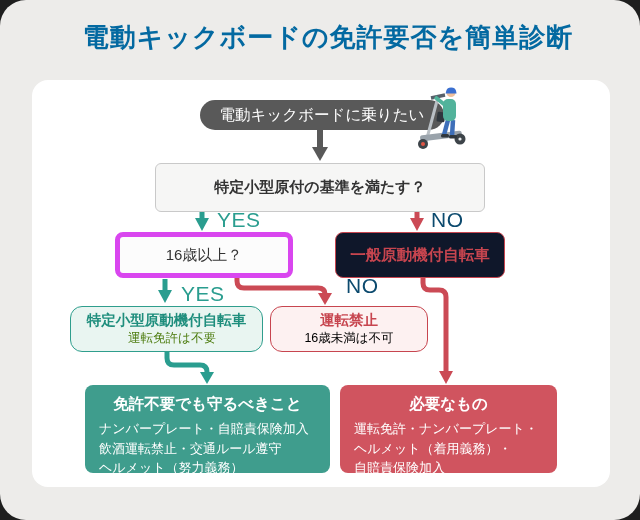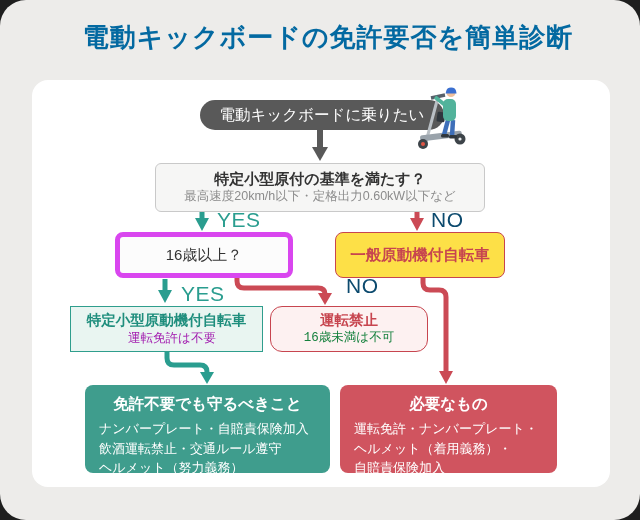--- a/index.html
+++ b/index.html
@@ -15,28 +15,28 @@
     color:#fff;font-size:15.5px;font-weight:normal;}
   #rider{left:414px;top:84px;width:56px;height:68px;z-index:7;}
   #q1-box{left:155px;top:163px;width:330px;height:49px;background:#f6f6f5;border:1px solid #c9c9c9;border-radius:6px;}
   #q1-box .t{font-size:15px;font-weight:bold;color:#333;line-height:1.25;}
   #q1-box .s{font-size:12.5px;color:#8c8c8c;line-height:1.25;}
   .edge-label{z-index:6;font-size:21px;letter-spacing:0.5px;}
   .edge-teal{color:#2a9d8f;}
   .edge-red{color:#0c4a6e;}
   #q2-box{left:115px;top:232px;width:178px;height:46px;background:#fcfcfc;border:5px solid #d946ef;border-radius:8px;
     font-size:15px;color:#333;}
-  #general-box{left:335px;top:232px;width:170px;height:46px;background:#fde047;border:1.5px solid #c7454f;
+  #general-box{left:335px;top:232px;width:170px;height:46px;background:#0f172a;border:1.5px solid #c7454f;
     border-radius:8px;font-size:15.5px;font-weight:bold;color:#c7454f;}
-  #specific-box{left:70px;top:306px;width:193px;height:46px;background:#e9f5f1;border:1.5px solid #2f9e8d;border-radius:0;}
+  #specific-box{left:70px;top:306px;width:193px;height:46px;background:#e9f5f1;border:1.5px solid #2f9e8d;border-radius:12px;}
   #specific-box .t{font-size:14.5px;font-weight:bold;color:#1f8e7d;line-height:1.3;}
-  #specific-box .s{font-size:12.5px;color:#a21caf;line-height:1.3;margin-left:11px;}
+  #specific-box .s{font-size:12.5px;color:#4d7c0f;line-height:1.3;margin-left:11px;}
   #prohibit-box{left:270px;top:306px;width:158px;height:46px;background:#fdf1f1;border:1.5px solid #c7454f;border-radius:12px;}
   #prohibit-box .t{font-size:14.5px;font-weight:bold;color:#c7454f;line-height:1.3;}
-  #prohibit-box .s{font-size:12.5px;color:#15803d;line-height:1.3;font-family:Liberation Mono, monospace;}
+  #prohibit-box .s{font-size:12.5px;color:#000000;line-height:1.3;}
   .result{border-radius:8px;color:#fff;align-items:flex-start;justify-content:flex-start;padding:9px 14px;}
   .result .rt{width:100%;text-align:center;font-size:15.5px;font-weight:bold;margin-bottom:4px;}
   .result .rl{font-size:13px;line-height:1.5;white-space:nowrap;}
   #rules-box{left:85px;top:385px;width:245px;height:88px;background:#3f9d8d;}
   #required-box{left:340px;top:385px;width:217px;height:88px;background:#d0545f;}
 </style>
 </head>
 <body>
 
 <div id="canvas">
@@ -101,21 +101,20 @@
     <rect x="27" y="50" width="8" height="3.5" rx="1.5" fill="#30373d"></rect>
     <rect x="35" y="51" width="8" height="3.5" rx="1.5" fill="#30373d"></rect>
     <rect x="29" y="15" width="13" height="22" rx="5" fill="#52b39b"></rect>
     <line x1="31" y1="21" x2="21" y2="13" stroke="#52b39b" stroke-width="4"></line>
     <circle cx="37" cy="8.5" r="4.6" fill="#f0c09c"></circle>
     <path d="M32 8 A5.2 5.2 0 0 1 42.3 8 L42.5 9.5 L31.6 9.5 Z" fill="#3a6fd0"></path>
   </svg>
 
   <div class="abs node" id="q1-box">
     <div class="t">特定小型原付の基準を満たす？</div>
-    <div class="s">最高速度20km/h以下・定格出力0.60kW以下など</div>
   </div>
 
   <div class="abs edge-label edge-teal" style="left:217px;top:208px;">YES</div>
   <div class="abs edge-label edge-red" style="left:431px;top:208px;">NO</div>
 
   <div class="abs node" id="q2-box">
     <span>16歳以上？</span>
   </div>
 
   <div class="abs node" id="general-box">

